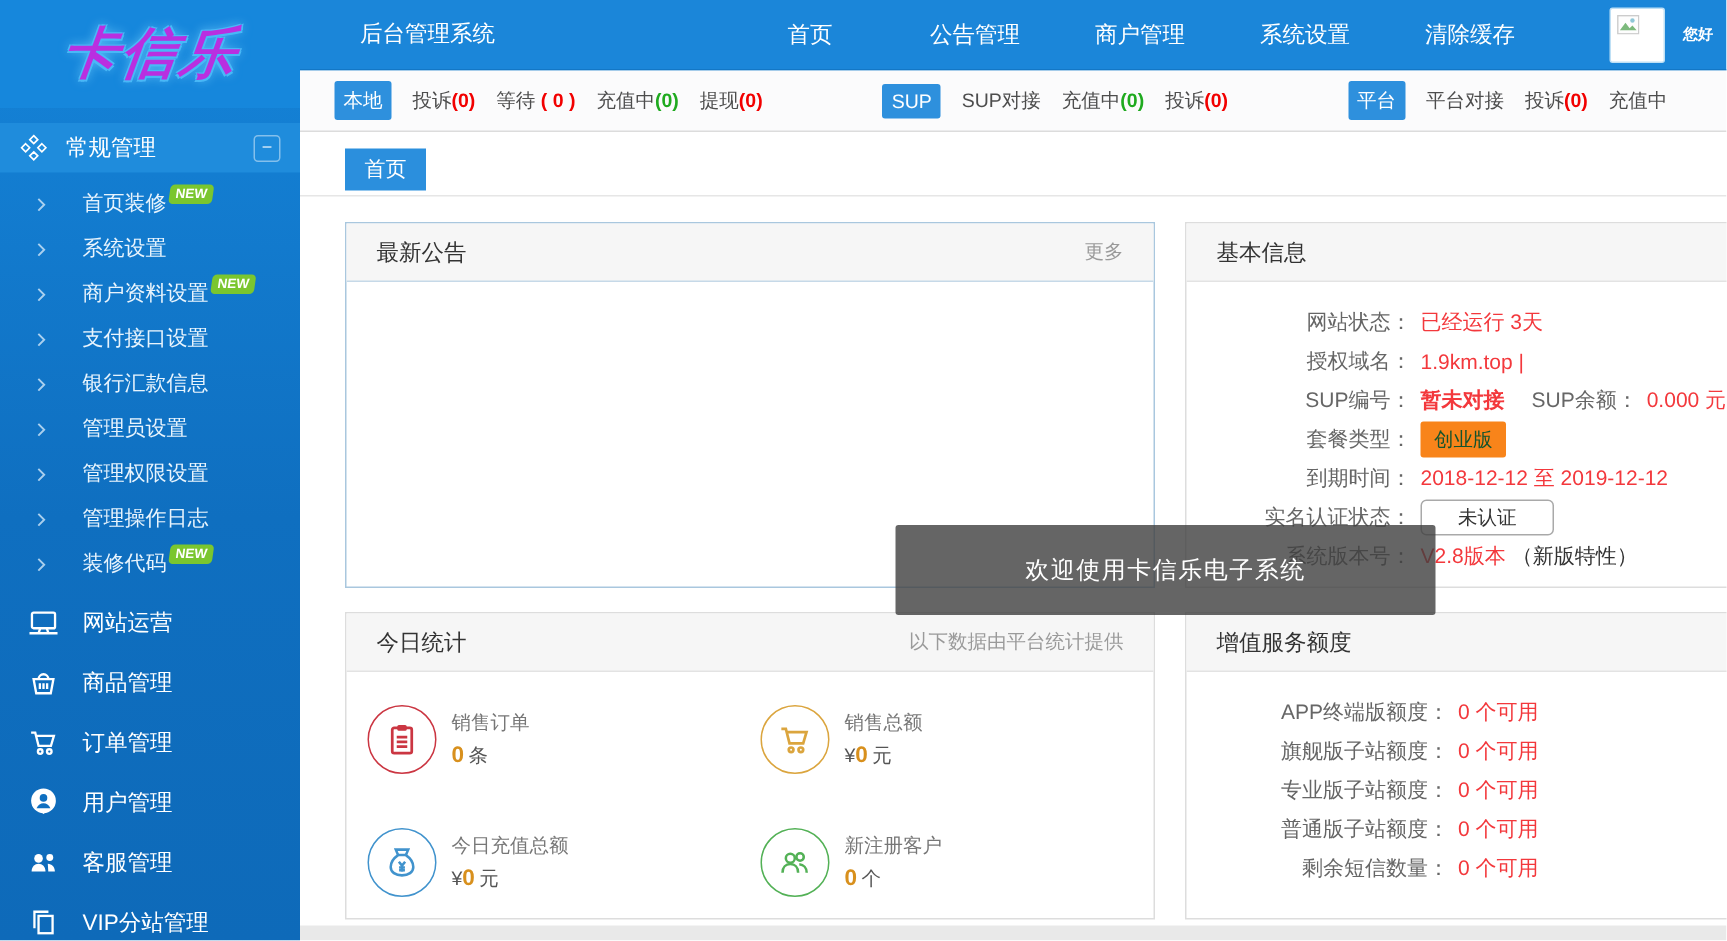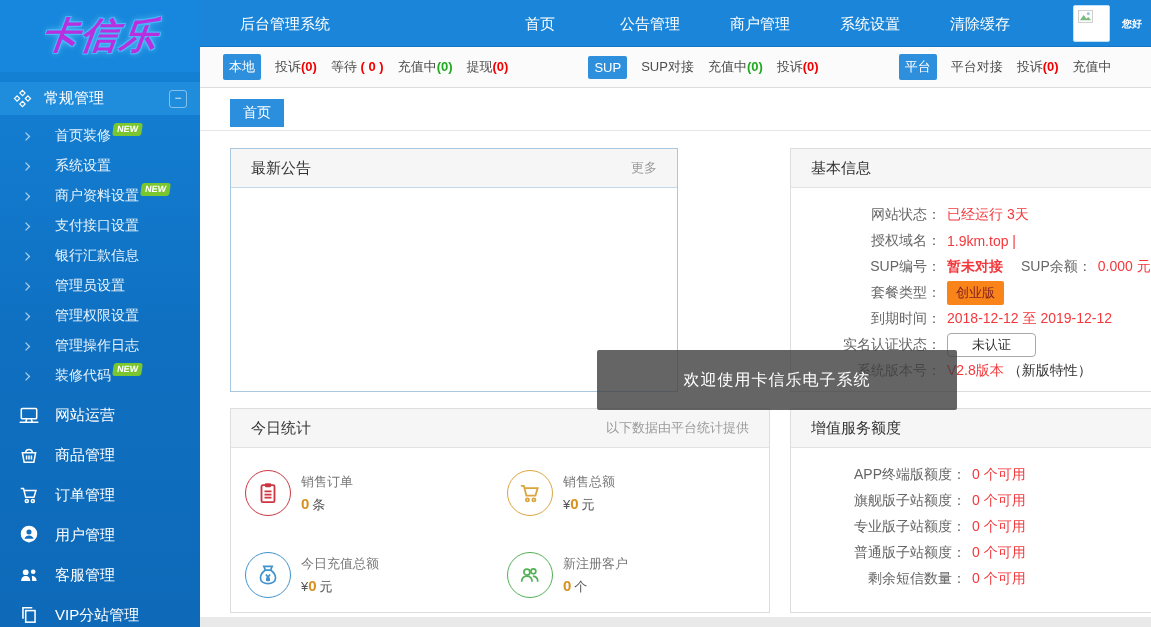--- a/index.html
+++ b/index.html
@@ -28,21 +28,21 @@
   .new-badge { display:inline-block; margin-left:2px; transform:translateY(-7px) skewX(-8deg);
     background:#7ac62f; color:#fff; font-size:9px; font-weight:bold; padding:1px 4px 2px; border-radius:3px; }
   .main-item { height:40px; display:flex; align-items:center; padding-left:18px; color:#fff;
     font-size:15px; cursor:pointer; }
   .main-item svg { width:22px; height:22px; flex:none; }
   .mi-label { margin-left:15px; white-space:nowrap; }
 
   
   .topnav { position:absolute; left:200px; top:0; right:0; height:47px; background:#1b86d9;
     border-bottom:1px solid #1377c6; z-index:4; }
-  .tn-title { position:absolute; left:40px; top:0; line-height:47px; color:#fff; font-size:15px; }
+  .tn-title { position:absolute; left:40px; top:0; line-height:47px; color:#fff; font-size:15px;font-family:Liberation Serif, serif; }
   .tn-items { position:absolute; left:285px; top:0; height:47px; display:flex; }
   .tn-item { width:110px; text-align:center; line-height:47px; color:#fff; font-size:15px; cursor:pointer; }
   .tn-avatar { position:absolute; left:873px; top:5px; width:37px; height:37px; background:#fff;
     border:1px solid #bfe0f5; border-radius:2px; cursor:pointer; }
   .tn-avatar svg { width:15px; height:13px; margin:4px 0 0 4px; }
   .tn-greet { position:absolute; left:922px; top:0; line-height:47px; color:#fff; font-weight:bold;
     font-size:10px; white-space:nowrap; cursor:pointer; }
 
   
   .statusbar { position:absolute; left:200px; top:47px; right:0; height:41px; background:#fbfbfc;
@@ -59,35 +59,35 @@
   .crumb-tab { position:absolute; left:230px; top:99px; background:#2b8fdd; color:#fff;
     padding:5px 13px; font-size:14px; cursor:pointer; z-index:3; }
   .content-divider { position:absolute; left:200px; top:130px; right:0; border-top:1px solid #e6e6e6; }
 
   
   .panel { position:absolute; background:#fff; border:1px solid #ddd; z-index:2; }
   .panel-hd { height:39px; background:#f6f6f6; border-bottom:1px solid #e3e3e3; display:flex;
     align-items:center; padding:0 20px; }
   .ph-title { font-size:15px; color:#333; }
   .ph-right { margin-left:auto; font-size:13px; color:#9a9a9a; cursor:pointer; }
-  .panel-announce { left:230px; top:148px; width:448px; height:244px; border-color:#a9c7de; }
+  .panel-announce { left:230px; top:148px; width:540px; height:244px; border-color:#a9c7de; }
   .panel-announce .panel-hd { border-bottom-color:#c6d9e8; }
   .panel-basic { left:790px; top:148px; width:380px; height:244px; }
   .panel-today { left:230px; top:408px; width:540px; height:205px; }
   .panel-services { left:790px; top:408px; width:380px; height:205px; }
 
   
   .bi-body { padding-top:14px; }
   .bi-row { display:flex; align-items:center; height:26px; font-size:14px; }
   .bi-label { width:150px; text-align:right; color:#666; flex:none; }
   .bi-value { color:#f3383c; margin-left:6px; display:flex; align-items:center; }
   .bi-bold { font-weight:bold; }
   .bi-extra-label { color:#666; margin-left:18px; }
   .bi-extra-value { color:#f3383c; margin-left:6px; }
-  .badge-orange { background:#f8841a; color:#7f1d1d; padding:3px 9px; border-radius:2px; font-size:13px; cursor:pointer; }
+  .badge-orange { background:#f8841a; color:#14532d; padding:3px 9px; border-radius:2px; font-size:13px; cursor:pointer; }
   .btn-outline { border:1px solid #a9a9a9; color:#333; background:#fff; padding:2px 24px;
     border-radius:4px; font-size:13px; cursor:pointer; }
   .ver-link { color:#f3383c; cursor:pointer; }
   .ver-suffix { color:#333; margin-left:4px; cursor:pointer; }
 
   
   .stats-grid { display:grid; grid-template-columns:1fr 1fr; padding:4px 0 0 14px; }
   .stat { display:flex; align-items:center; height:82px; }
   .stat-circle { width:46px; height:46px; border-radius:50%; border:1px solid currentColor;
     display:flex; align-items:center; justify-content:center; flex:none; }

